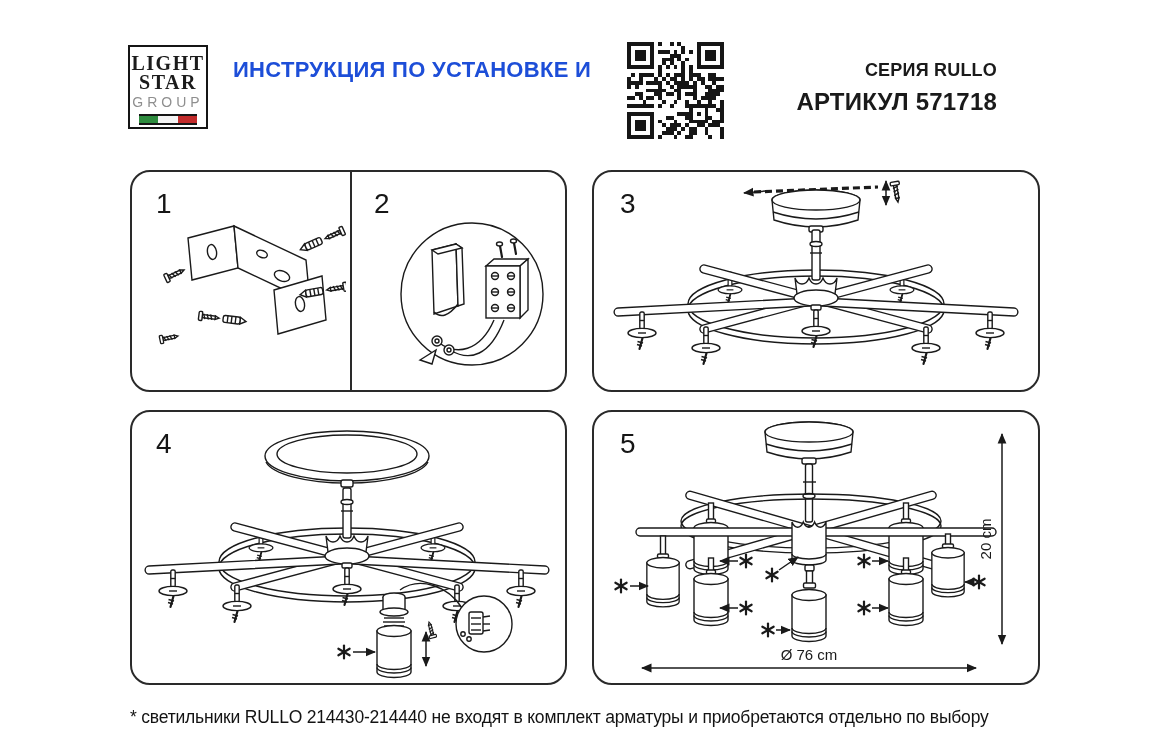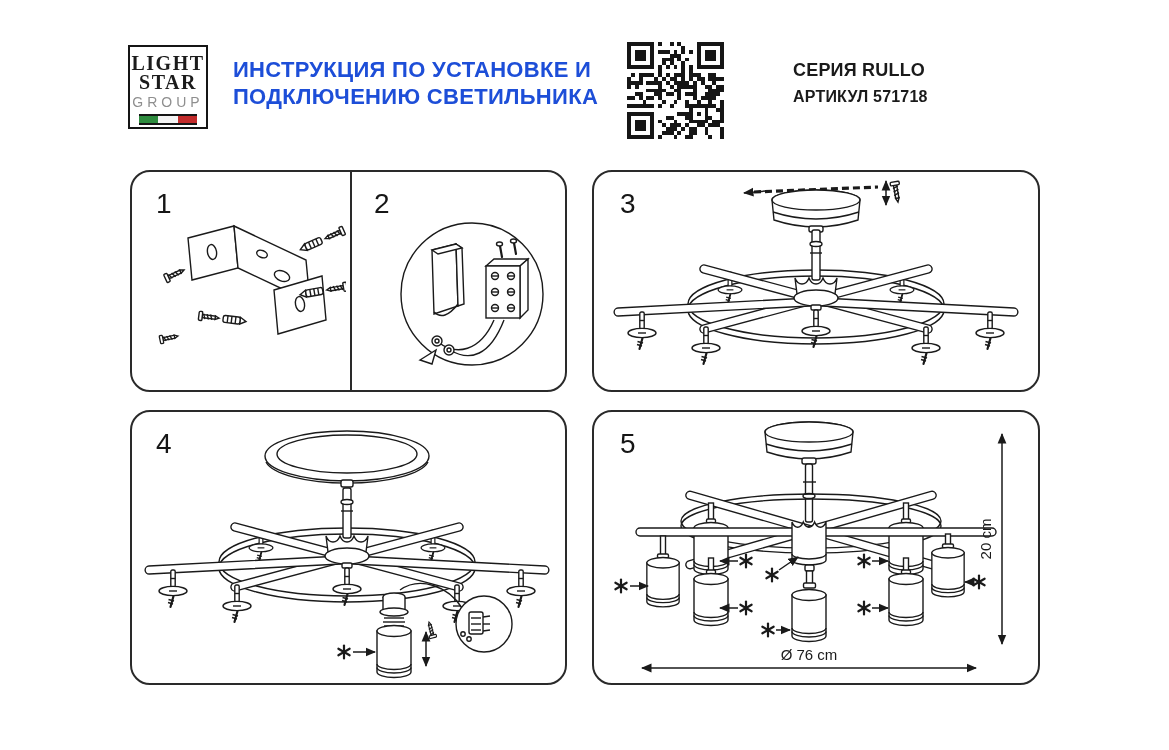--- a/index.html
+++ b/index.html
@@ -14,23 +14,23 @@
   .logo-group{font-size:14px;letter-spacing:4px;color:var(--logo-gray,#8f8f8f);margin-top:2px;}
   .logo-flag{margin:4px 9px 0 9px;height:7px;border-top:2px solid #151515;border-bottom:2px solid #151515;
              display:flex;}
   .logo-flag span{flex:1;height:100%;}
   .f-green{background:var(--flag-green,#2e8b3e);}
   .f-white{background:var(--flag-white,#f4f4f4);}
   .f-red{background:var(--flag-red,#c22b2b);}
   .title{position:absolute;left:233px;top:56px;font-size:22px;font-weight:bold;
          line-height:27px;letter-spacing:.3px;color:#1d4ed8;}
   .qr{position:absolute;left:627px;top:42px;width:97px;height:97px;}
-  .series-block{position:absolute;left:793px;top:60px;width:204px;text-align:left;}
+  .series-block{position:absolute;left:793px;top:60px;width:204px;text-align:right;}
   .series-line{font-size:18px;font-weight:bold;letter-spacing:.2px;}
-  .article-line{font-size:16px;font-weight:bold;margin-top:7px;letter-spacing:.2px;}
+  .article-line{font-size:24px;font-weight:bold;margin-top:7px;letter-spacing:.2px;}
   
   .panel{position:absolute;border:2px solid #2a2a2a;border-radius:20px;box-sizing:border-box;background:#fff;}
   #box12{left:130px;top:170px;width:437px;height:222px;}
   #box3 {left:592px;top:170px;width:448px;height:222px;}
   #box4 {left:130px;top:410px;width:437px;height:275px;}
   #box5 {left:592px;top:410px;width:448px;height:275px;}
   .divider{position:absolute;left:218px;top:0;bottom:0;width:2px;background:#2a2a2a;}
   .pnum{position:absolute;font-size:28px;color:#161616;}
   .art{position:absolute;}
   
@@ -132,21 +132,20 @@
     <div class="logo-group">GROUP</div>
     <div class="logo-flag">
       <span class="f-green"></span>
         <span class="f-white"></span>
         <span class="f-red"></span>
     </div>
   </div>
 
   <div class="title">
     <div>ИНСТРУКЦИЯ ПО УСТАНОВКЕ И</div>
-    <div>ПОДКЛЮЧЕНИЮ СВЕТИЛЬНИКА</div>
   </div>
 
   <div class="qr"><svg viewBox="0 0 25 25" width="100%" height="100%" shape-rendering="crispEdges" fill="#161616">
         <rect x="0" y="0" width="1" height="1"></rect>
         <rect x="1" y="0" width="1" height="1"></rect>
         <rect x="2" y="0" width="1" height="1"></rect>
         <rect x="3" y="0" width="1" height="1"></rect>
         <rect x="4" y="0" width="1" height="1"></rect>
         <rect x="5" y="0" width="1" height="1"></rect>
         <rect x="6" y="0" width="1" height="1"></rect>
@@ -623,13 +622,14 @@
       <use href="#ast" transform="translate(383,164)"></use>
         <line class="ar" x1="378" y1="164" x2="369" y2="164"></line>
 
       <line class="ar ar2" x1="406" y1="16" x2="406" y2="226"></line>
       <text class="dim" transform="translate(395,121) rotate(-90)" text-anchor="middle">20 cm</text>
       <line class="ar ar2" x1="46" y1="250" x2="380" y2="250"></line>
       <text class="dim" x="213" y="242" text-anchor="middle">Ø 76 cm</text>
     </svg>
   </div>
 
+  <div class="footnote">* светильники RULLO 214430-214440 не входят в комплект арматуры и приобретаются отдельно по выбору</div>
 </div>
 
 </body></html>

